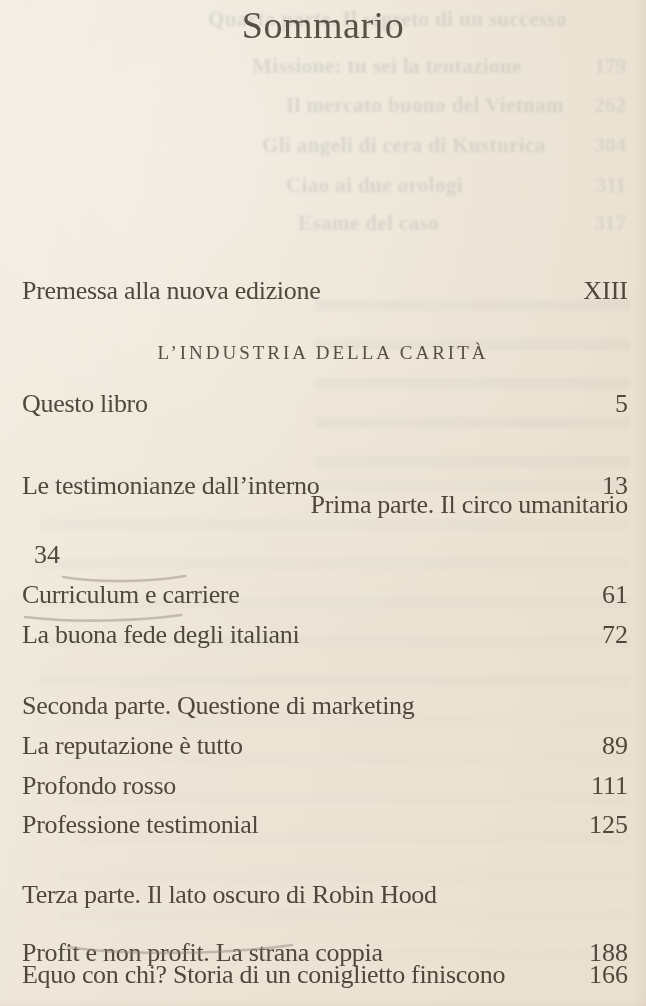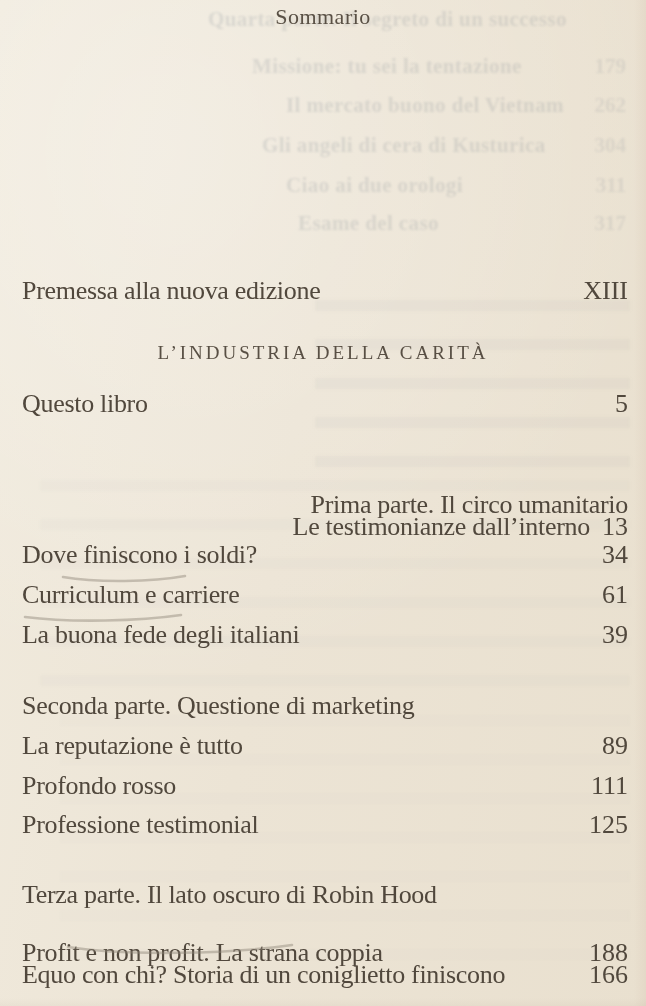--- a/index.html
+++ b/index.html
@@ -17,21 +17,21 @@
     position: absolute; top: 0; right: 0; width: 12px; height: 100%;
     background: linear-gradient(90deg, rgba(190,160,140,0) 0%, rgba(190,160,140,0.12) 100%);
   }
   .edge-bottom {
     position: absolute; left: 0; bottom: 0; width: 100%; height: 8px;
     background: linear-gradient(180deg, rgba(170,150,130,0) 0%, rgba(170,150,130,0.08) 100%);
   }
   .page-title {
     position: absolute; top: 6px; left: 0; width: 100%;
     text-align: center;
-    font-size: 22px; letter-spacing: 0.5px; line-height: 1;
+    font-size: 38px; letter-spacing: 0.5px; line-height: 1;
     color: #595045;
   }
   .toc-row {
     position: absolute; left: 22px; right: 18px;
     display: flex; justify-content: space-between; align-items: baseline;
     font-size: 26px; line-height: 1; letter-spacing: -0.3px;
     color: #51483d;
   }
   .toc-row .pageno { letter-spacing: 0; padding-left: 12px; white-space: nowrap; }
   .part-heading { color: #50473c; }
@@ -103,38 +103,37 @@
 
 <div class="toc-row" style="top:391px;">
   <span>Questo libro</span>
   <span class="pageno">5</span>
 </div>
 
 <div class="toc-row part-heading" style="top:492px;justify-content:flex-end;">
   <span>Prima parte. Il circo umanitario</span>
 </div>
 
-<div class="toc-row" style="top:514px;justify-content:flex-end;">
+<div class="toc-row" style="top:473px;">
   <span>Le testimonianze dall’interno</span>
   <span class="pageno">13</span>
 </div>
 
 <div class="toc-row" style="top:542px;">
-  <span>Dove finiscono i soldi?</span>
   <span class="pageno">34</span>
 </div>
 
 <div class="toc-row" style="top:582px;">
   <span>Curriculum e carriere</span>
   <span class="pageno">61</span>
 </div>
 
 <div class="toc-row" style="top:622px;">
   <span>La buona fede degli italiani</span>
-  <span class="pageno">39</span>
+  <span class="pageno">72</span>
 </div>
 
 <div class="toc-row part-heading" style="top:693px;align-items:flex-end;">
   <span>Seconda parte. Questione di marketing</span>
 </div>
 
 <div class="toc-row" style="top:733px;align-items:flex-end;">
   <span>La reputazione è tutto</span>
   <span class="pageno">89</span>
 </div>

